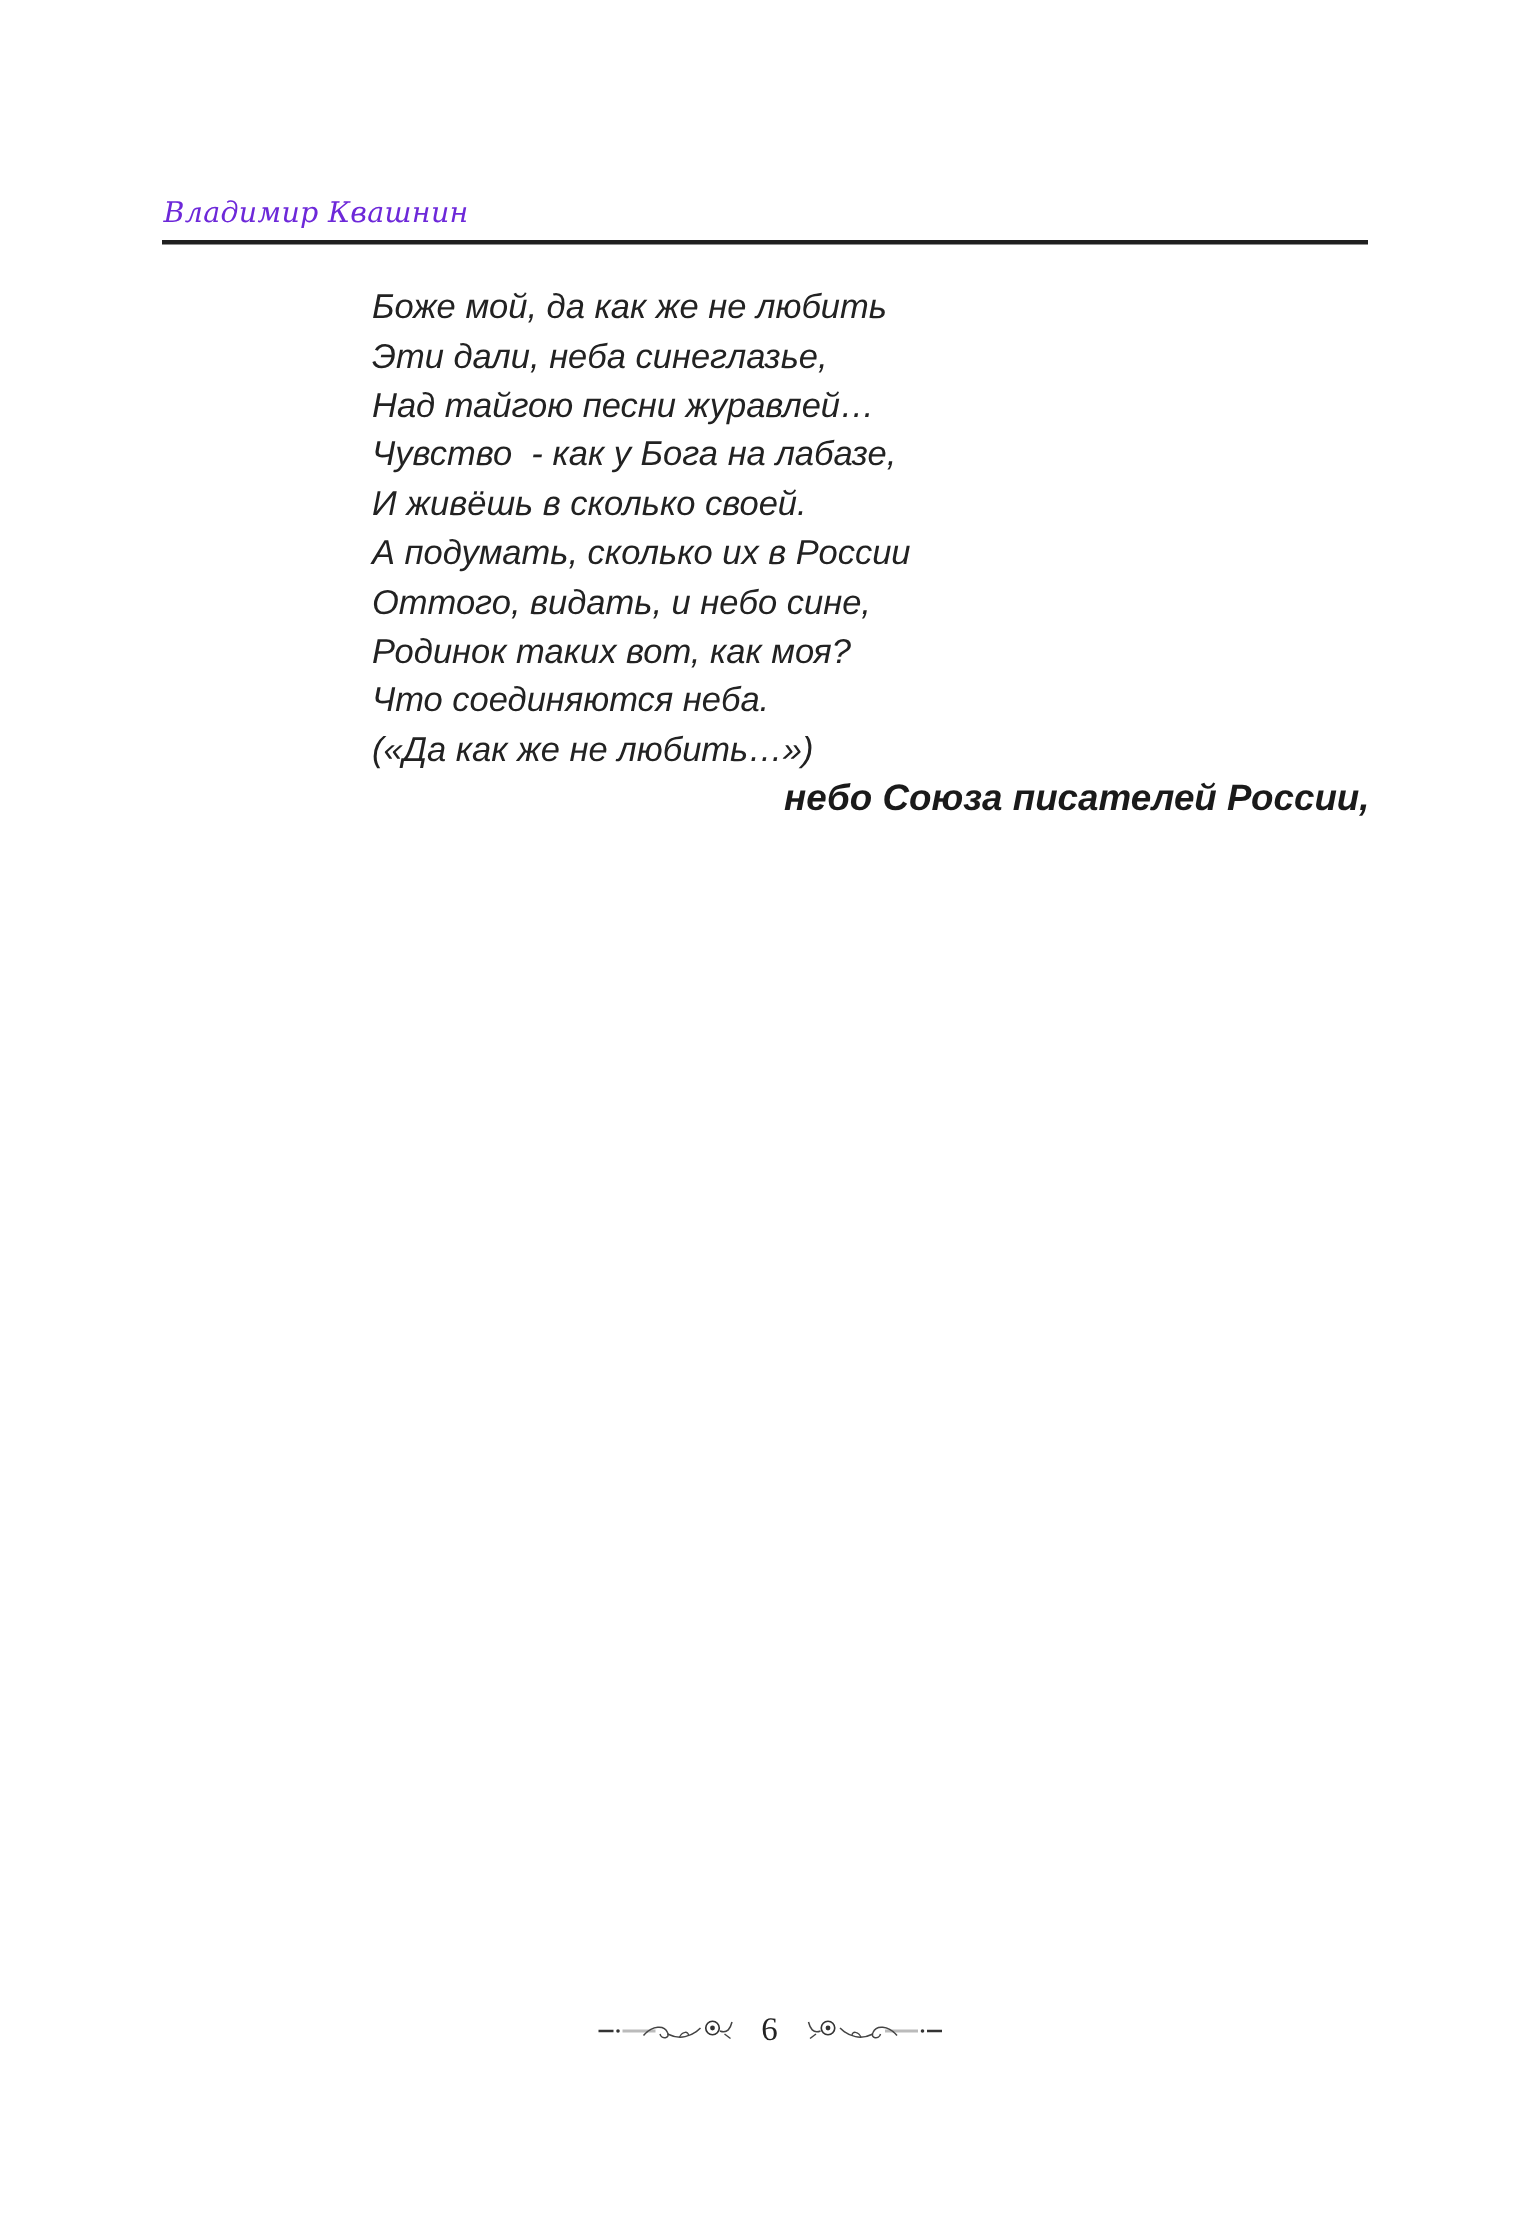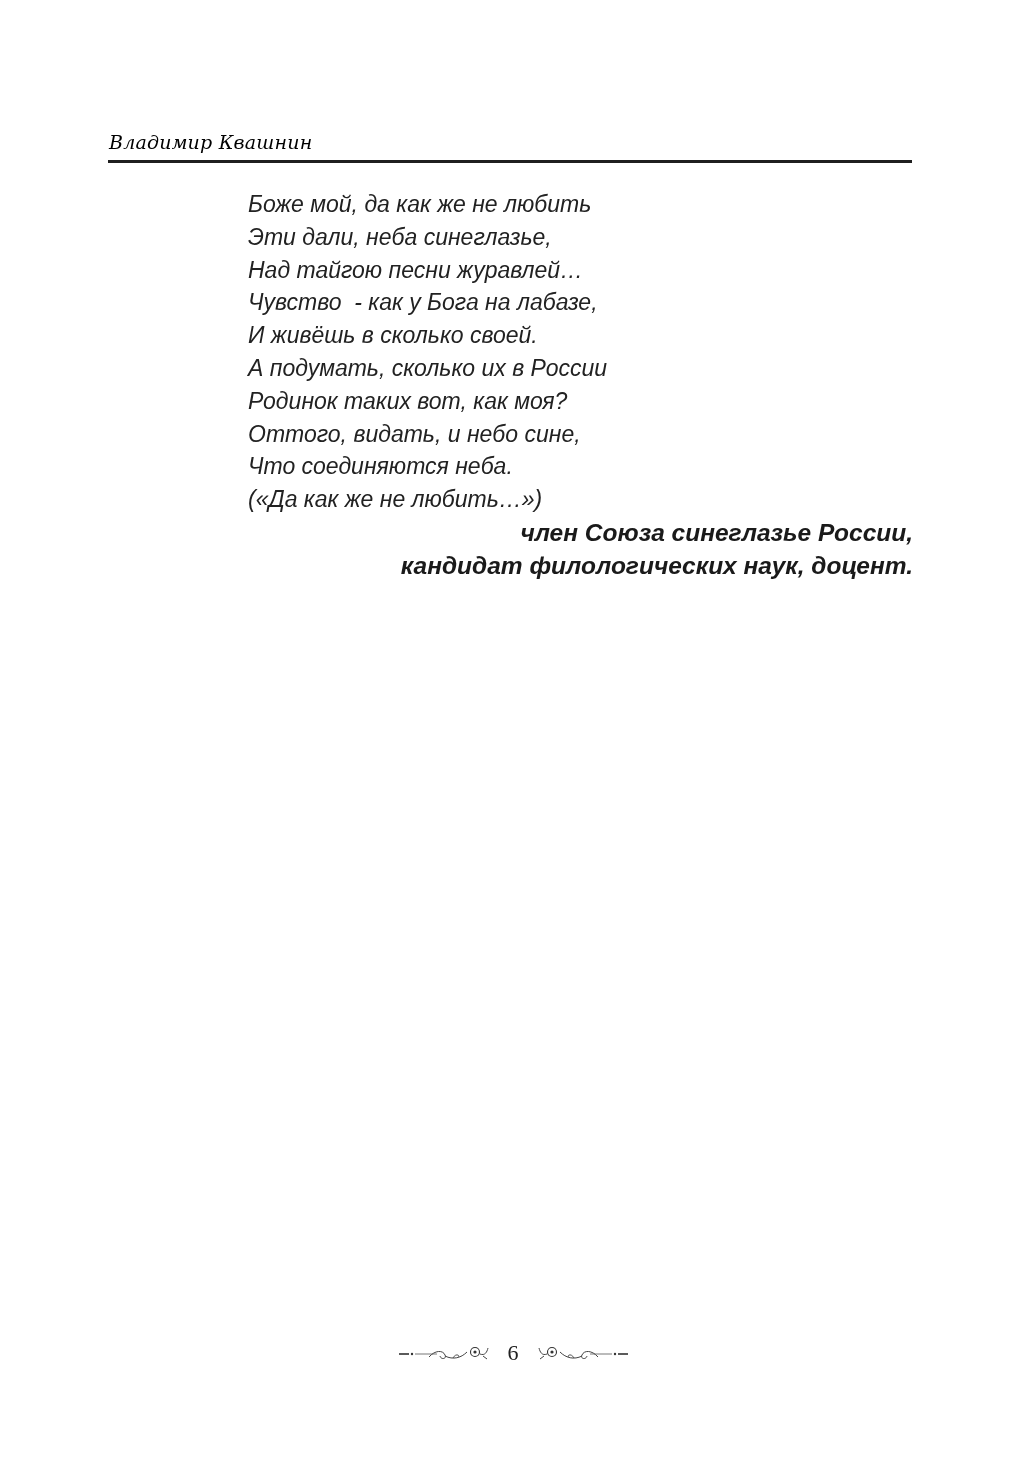--- a/index.html
+++ b/index.html
@@ -14,21 +14,21 @@
       overflow: hidden;
       color: #1e1e1e;
     }
     .running-header {
       position: absolute;
       left: 109px;
       top: 131px;
       font-family: "DejaVu Serif", "Liberation Serif", serif;
       font-style: italic;
       font-size: 19px;
-      color: #000000;
+      color: #6d28d9;
       letter-spacing: 0.2px;
     }
     .header-rule {
       position: absolute;
       left: 108px;
       top: 160px;
       width: 804px;
       height: 3px;
       background: #1f1f1f;
     }
@@ -91,29 +91,28 @@
 <div class="running-header">Владимир Квашнин</div>
 <div class="header-rule"></div>
 
 <div class="poem">
   <span class="line">Боже мой, да как же не любить</span>
   <span class="line">Эти дали, неба синеглазье,</span>
   <span class="line">Над тайгою песни журавлей…</span>
   <span class="line">Чувство  - как у Бога на лабазе,</span>
   <span class="line">И живёшь в сколько своей.</span>
   <span class="line">А подумать, сколько их в России</span>
+  <span class="line">Оттого, видать, и небо сине,</span>
   <span class="line">Родинок таких вот, как моя?</span>
-  <span class="line">Оттого, видать, и небо сине,</span>
   <span class="line">Что соединяются неба.</span>
   <span class="line">(«Да как же не любить…»)</span>
 </div>
 
 <div class="signature">
-  <span class="line">член Союза синеглазье России,</span>
-  <span class="line">кандидат филологических наук, доцент.</span>
+  <span class="line">небо Союза писателей России,</span>
 </div>
 
 <div class="page-footer">
   <svg class="ornament" viewBox="0 0 95 22">
     <line x1="2" y1="12" x2="12" y2="12" stroke="#333" stroke-width="1.6"></line>
     <circle cx="15" cy="12" r="1.2" fill="#333"></circle>
     <path d="M18 11 L40 11 L40 13 L18 13 Z" fill="#bbb"></path>
     <path d="M32 15 C38 8, 46 8, 48 13 C50 17, 44 18, 43 14" fill="none" stroke="#444" stroke-width="1"></path>
     <path d="M48 14 C56 18, 64 16, 70 10" fill="none" stroke="#444" stroke-width="1"></path>
     <path d="M56 16 C58 12, 62 12, 62 15" fill="none" stroke="#444" stroke-width="0.9"></path>

